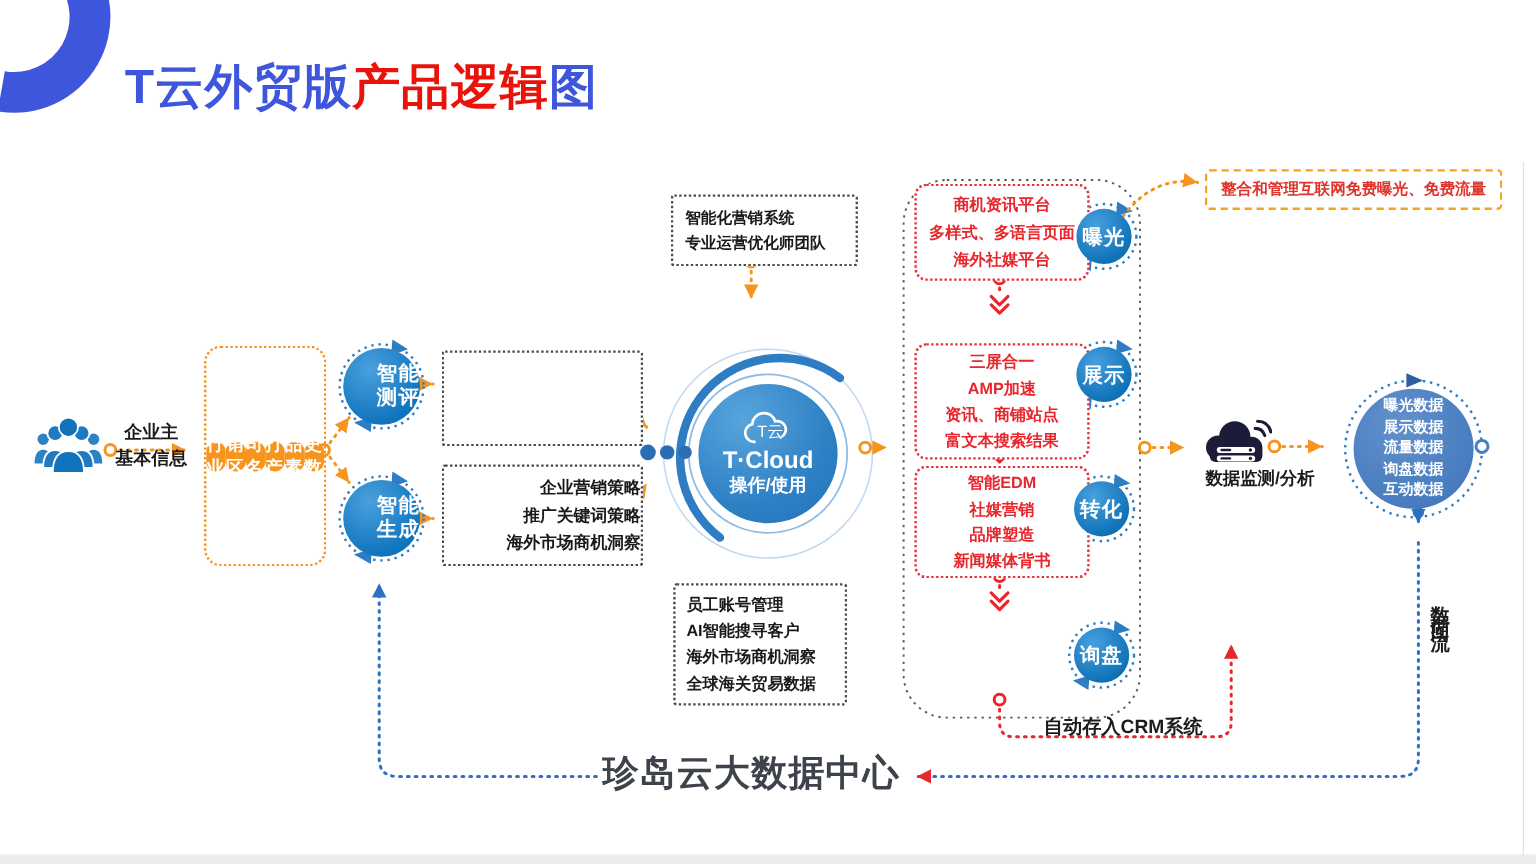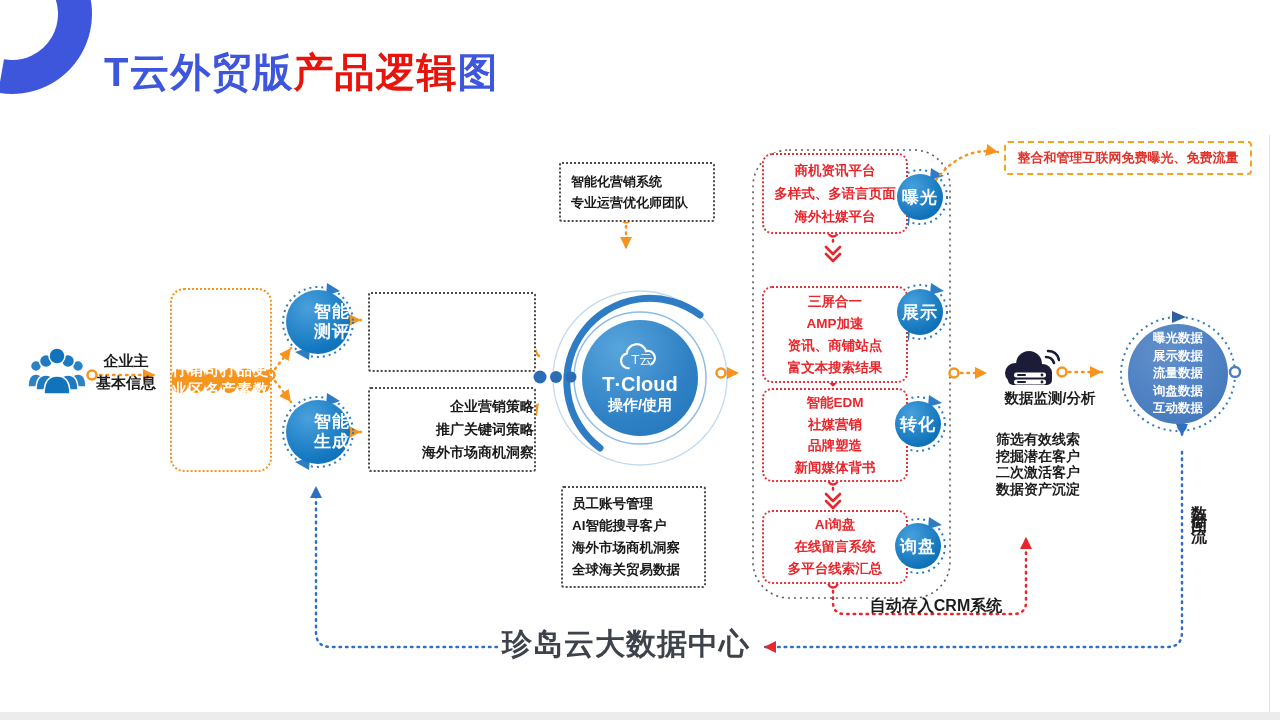--- a/index.html
+++ b/index.html
@@ -254,25 +254,20 @@
     <span>AMP加速</span>
     <span>资讯、商铺站点</span>
     <span>富文本搜索结果</span>
   </div>
   <div class="abs rbox" style="left:762px;top:388px;width:142px;height:90px;font-size:13.5px;line-height:21.5px;">
     <span>智能EDM</span>
     <span>社媒营销</span>
     <span>品牌塑造</span>
     <span>新闻媒体背书</span>
   </div>
-  <div class="abs rbox" style="left:762px;top:510px;width:142px;height:70px;font-size:13.5px;line-height:22px;">
-    <span>AI询盘</span>
-    <span>在线留言系统</span>
-    <span>多平台线索汇总</span>
-  </div>
 
   <div class="abs stagec" style="left:897px;top:174px;">曝光</div>
   <div class="abs stagec" style="left:897px;top:289px;">展示</div>
   <div class="abs stagec" style="left:895px;top:401px;">转化</div>
   <div class="abs stagec" style="left:895px;top:523px;">询盘</div>
 
   <div class="abs" style="left:1004px;top:141px;width:244px;height:30px;border:2px dashed #f7a11e;border-radius:4px;
        display:flex;align-items:center;justify-content:center;font-size:13px;font-weight:bold;color:#df332b;">整合和管理互联网免费曝光、免费流量</div>
 
   <svg class="abs" style="left:1002px;top:348px;" width="58" height="42" viewBox="0 0 58 42">
@@ -294,26 +289,20 @@
   <div class="abs lbl" style="left:1000px;top:389px;width:100px;text-align:center;font-size:14.5px;">数据监测/分析</div>
 
   <div class="abs datac">
     <span>曝光数据</span>
     <span>展示数据</span>
     <span>流量数据</span>
     <span>询盘数据</span>
     <span>互动数据</span>
   </div>
 
-  <div class="abs lbl" style="left:996px;top:431px;width:92px;font-size:14px;line-height:16.5px;">
-    <span style="display:block">筛选有效线索</span>
-    <span style="display:block">挖掘潜在客户</span>
-    <span style="display:block">二次激活客户</span>
-    <span style="display:block">数据资产沉淀</span>
-  </div>
 
   <div class="abs lbl" style="left:866px;top:596px;width:140px;text-align:center;font-size:16px;">自动存入CRM系统</div>
 
   <div class="abs lbl vtext" style="left:1188px;top:492px;height:100px;font-size:16px;">数据回流</div>
 
   <div class="abs" style="left:502px;top:624px;font-size:30px;font-weight:bold;color:#3e434b;letter-spacing:1px;">珍岛云大数据中心</div>
 
   <div class="abs" style="left:0;top:712px;width:1280px;height:8px;background:#ececec;"></div>
   <div class="abs" style="left:1269px;top:135px;width:1px;height:578px;background:#e3e3e3;"></div>
 </div>

